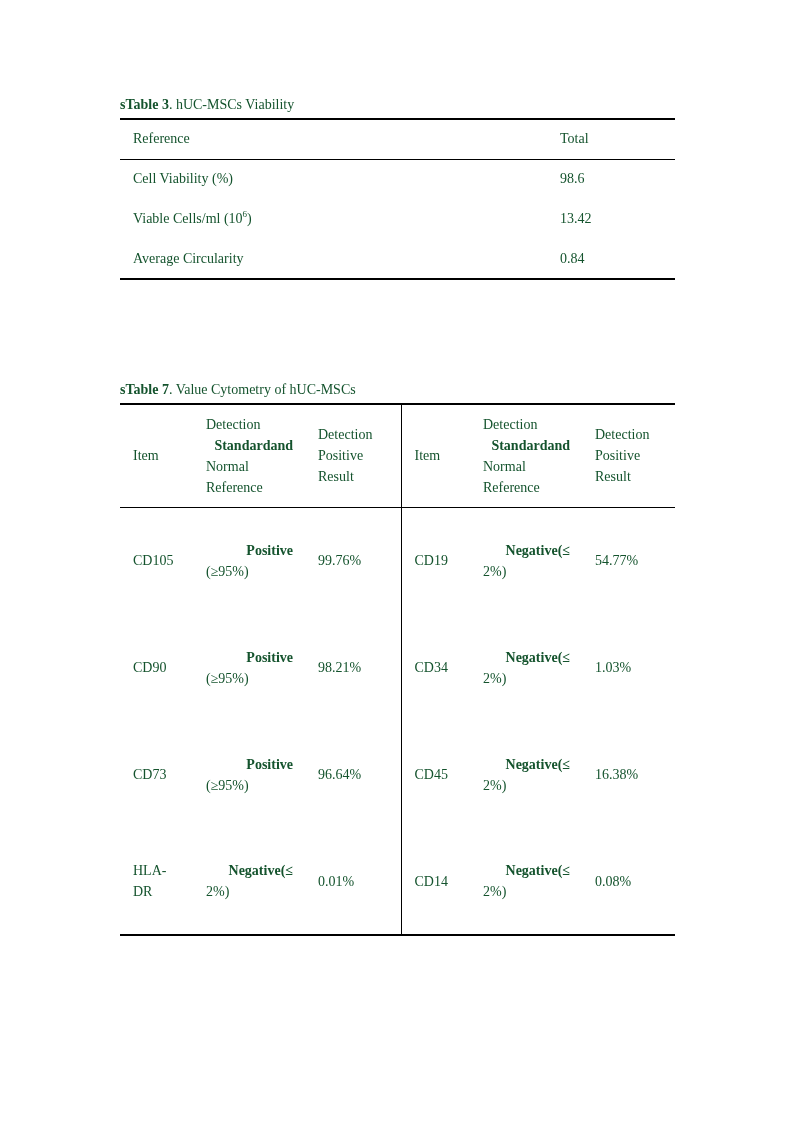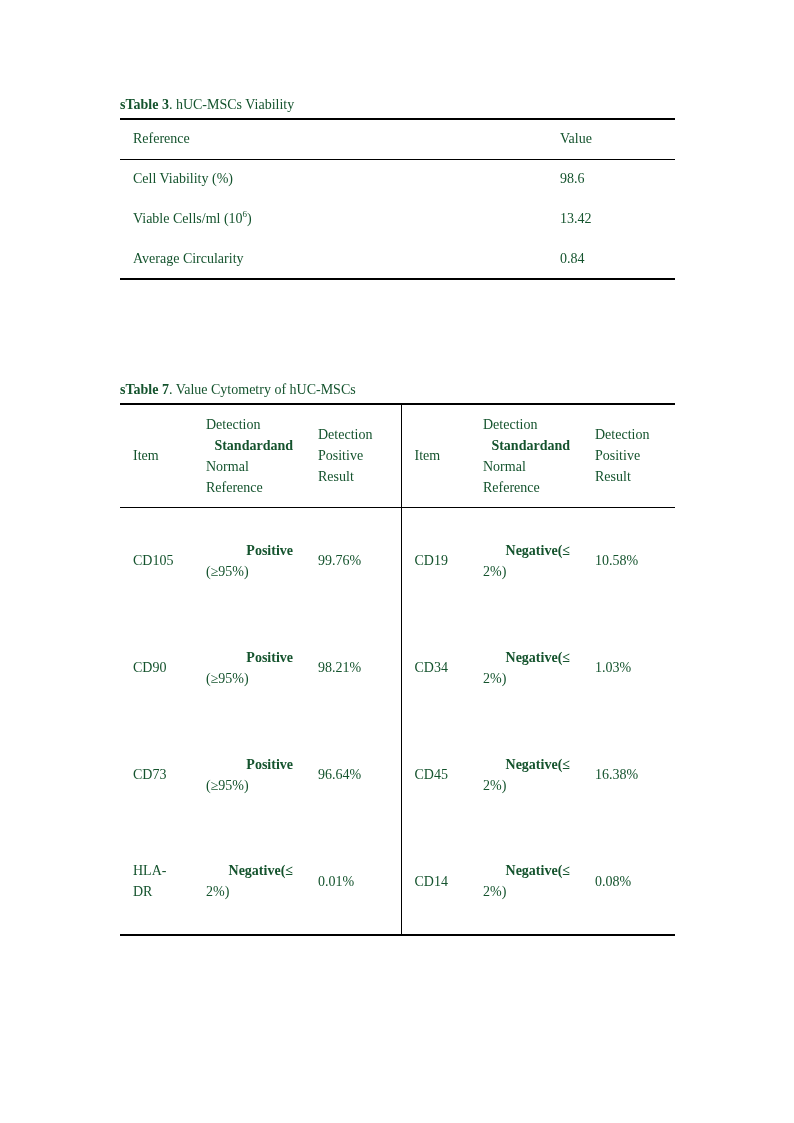--- a/index.html
+++ b/index.html
@@ -53,21 +53,21 @@
       <b>sTable 3</b><span>. hUC-MSCs Viability</span>
     </div>
     <table class="t3">
       <colgroup>
           <col class="c-param">
           <col class="c-val">
         </colgroup>
       <thead>
         <tr>
           <th>Reference</th>
-          <th>Value</th>
+          <th>Total</th>
         </tr>
       </thead>
       <tbody>
         <tr>
           <td><span>Cell Viability (%)</span><sup></sup><span></span></td>
           <td>98.6</td>
         </tr>
         <tr>
           <td><span>Viable Cells/ml (10</span><sup>6</sup><span>)</span></td>
           <td>13.42</td>
@@ -139,21 +139,21 @@
           </td>
           <td class="vr">99.76%</td>
           <td class="item-cell">CD19</td>
           <td>
             <div class="jl">
                 <span>Negative</span>
                 <span>(≤</span>
               </div>
             <div>2%)</div>
           </td>
-          <td>10.58%</td>
+          <td>54.77%</td>
         </tr>
         <tr>
           <td class="item-cell">CD90</td>
           <td>
             <div class="jl">
                 <span>Positive</span>
                 <span></span>
               </div>
             <div>(≥95%)</div>
           </td>

